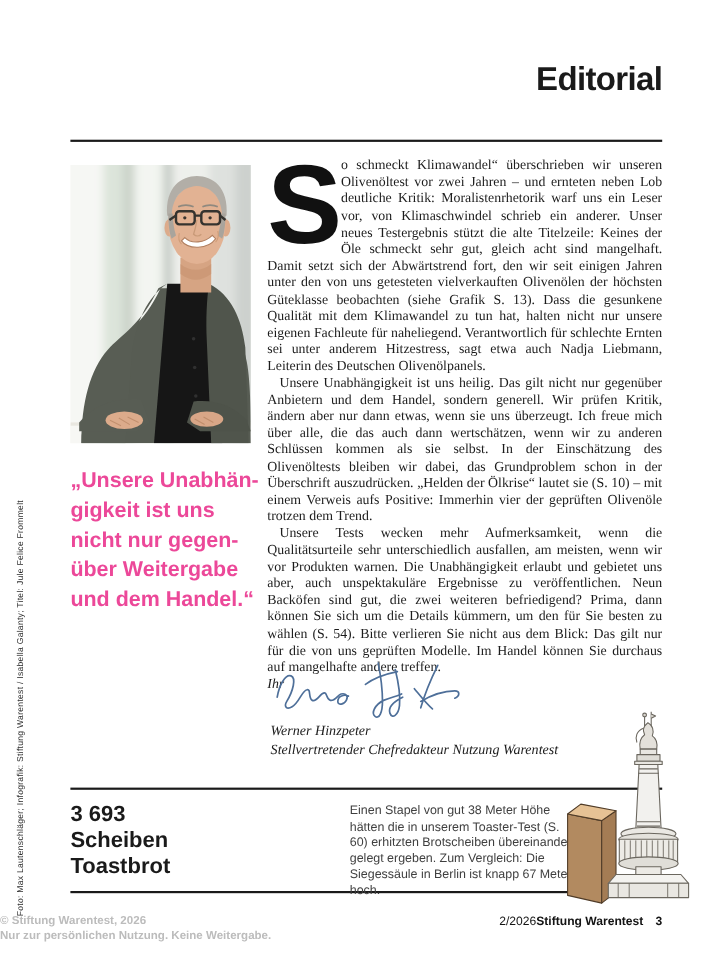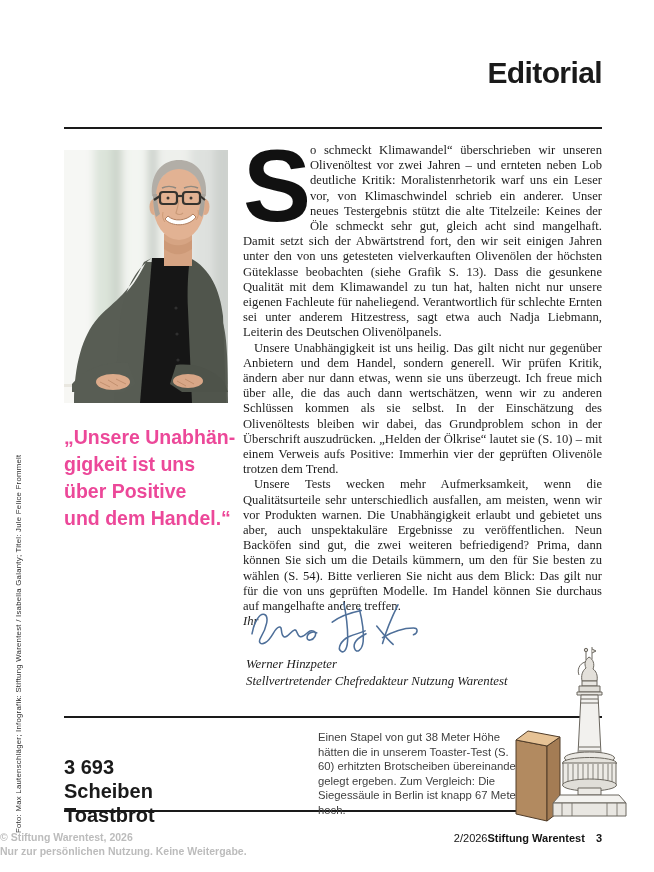--- a/index.html
+++ b/index.html
@@ -40,21 +40,21 @@
   .signature { position:absolute; left:246px; top:599px; }
   .author-name, .author-role {
     position:absolute; left:246px; font-family:"Liberation Serif", serif;
     font-style:italic; font-size:12.8px; color:#1c1c1c; white-space:nowrap;
   }
   .author-name { top:657px; }
   .author-role { top:674px; }
 
   .stat-value {
     position:absolute; left:64px; top:728px;
-    font-weight:bold; font-size:20px; line-height:24px; color:#1a1a1a;margin-top:27px;
+    font-weight:bold; font-size:20px; line-height:24px; color:#1a1a1a;
   }
   .stat-desc {
     position:absolute; left:318px; top:730px; width:205px;
     font-size:11.3px; line-height:14.6px; color:#3f3f3f;
   }
   .toast-illustration { position:absolute; left:514px; top:729px; }
   .column-illustration { position:absolute; left:548px; top:646px; }
 
   .footer-copy {
     position:absolute; left:0; right:0; top:831px; 
@@ -142,21 +142,22 @@
       <circle cx="127" cy="48" r="1.5" fill="#3a3530"></circle>
       <path d="M115,50 C114,56 113,60 112,63 C114,65 117,65 119,63" stroke="#c99a78" stroke-width="1.2" fill="none"></path>
       <path d="M101,69 C107,77 125,77 132,67 L129,64 C122,71 110,72 104,66 Z" fill="#ffffff" stroke="#b07e5e" stroke-width="1"></path>
       <path d="M99,62 C98,66 99,70 101,72 M134,60 C135,64 134,68 132,70" stroke="#cf9c77" stroke-width="1" fill="none"></path>
     </g>
   </svg>
 
   <div class="pull-quote">
     <div>„Unsere Unabhän-</div>
     <div>gigkeit ist uns</div>
-    <div>über Positive</div>
+    <div>nicht nur gegen-</div>
+    <div>über Weitergabe</div>
     <div>und dem Handel.“</div>
   </div>
 
   <div class="article">
     <p><span class="dropcap">S</span><span>o schmeckt Klimawandel“ überschrieben wir unseren Olivenöltest vor zwei Jahren – und ernteten neben Lob deutliche Kritik: Moralistenrhetorik warf uns ein Leser vor, von Klimaschwindel schrieb ein anderer. Unser neues Testergebnis stützt die alte Titelzeile: Keines der Öle schmeckt sehr gut, gleich acht sind mangelhaft. Damit setzt sich der Abwärtstrend fort, den wir seit einigen Jahren unter den von uns getesteten vielverkauften Olivenölen der höchsten Güteklasse beobachten (siehe Grafik S. 13). Dass die gesunkene Qualität mit dem Klimawandel zu tun hat, halten nicht nur unsere eigenen Fachleute für naheliegend. Verantwortlich für schlechte Ernten sei unter anderem Hitzestress, sagt etwa auch Nadja Liebmann, Leiterin des Deutschen Olivenölpanels.</span></p>
     <p class="indent">Unsere Unabhängigkeit ist uns heilig. Das gilt nicht nur gegenüber Anbietern und dem Handel, sondern generell. Wir prüfen Kritik, ändern aber nur dann etwas, wenn sie uns überzeugt. Ich freue mich über alle, die das auch dann wertschätzen, wenn wir zu anderen Schlüssen kommen als sie selbst. In der Einschätzung des Olivenöltests bleiben wir dabei, das Grundproblem schon in der Überschrift auszudrücken. „Helden der Ölkrise“ lautet sie (S. 10) – mit einem Verweis aufs Positive: Immerhin vier der geprüften Olivenöle trotzen dem Trend.</p>
     <p class="indent">Unsere Tests wecken mehr Aufmerksamkeit, wenn die Qualitätsurteile sehr unterschiedlich ausfallen, am meisten, wenn wir vor Produkten warnen. Die Unabhängigkeit erlaubt und gebietet uns aber, auch unspektakuläre Ergebnisse zu veröffentlichen. Neun Backöfen sind gut, die zwei weiteren befriedigend? Prima, dann können Sie sich um die Details kümmern, um den für Sie besten zu wählen (S. 54). Bitte verlieren Sie nicht aus dem Blick: Das gilt nur für die von uns geprüften Modelle. Im Handel können Sie durchaus auf mangelhafte andere treffen.</p>
     <p class="closing">Ihr</p>
   </div>
 

